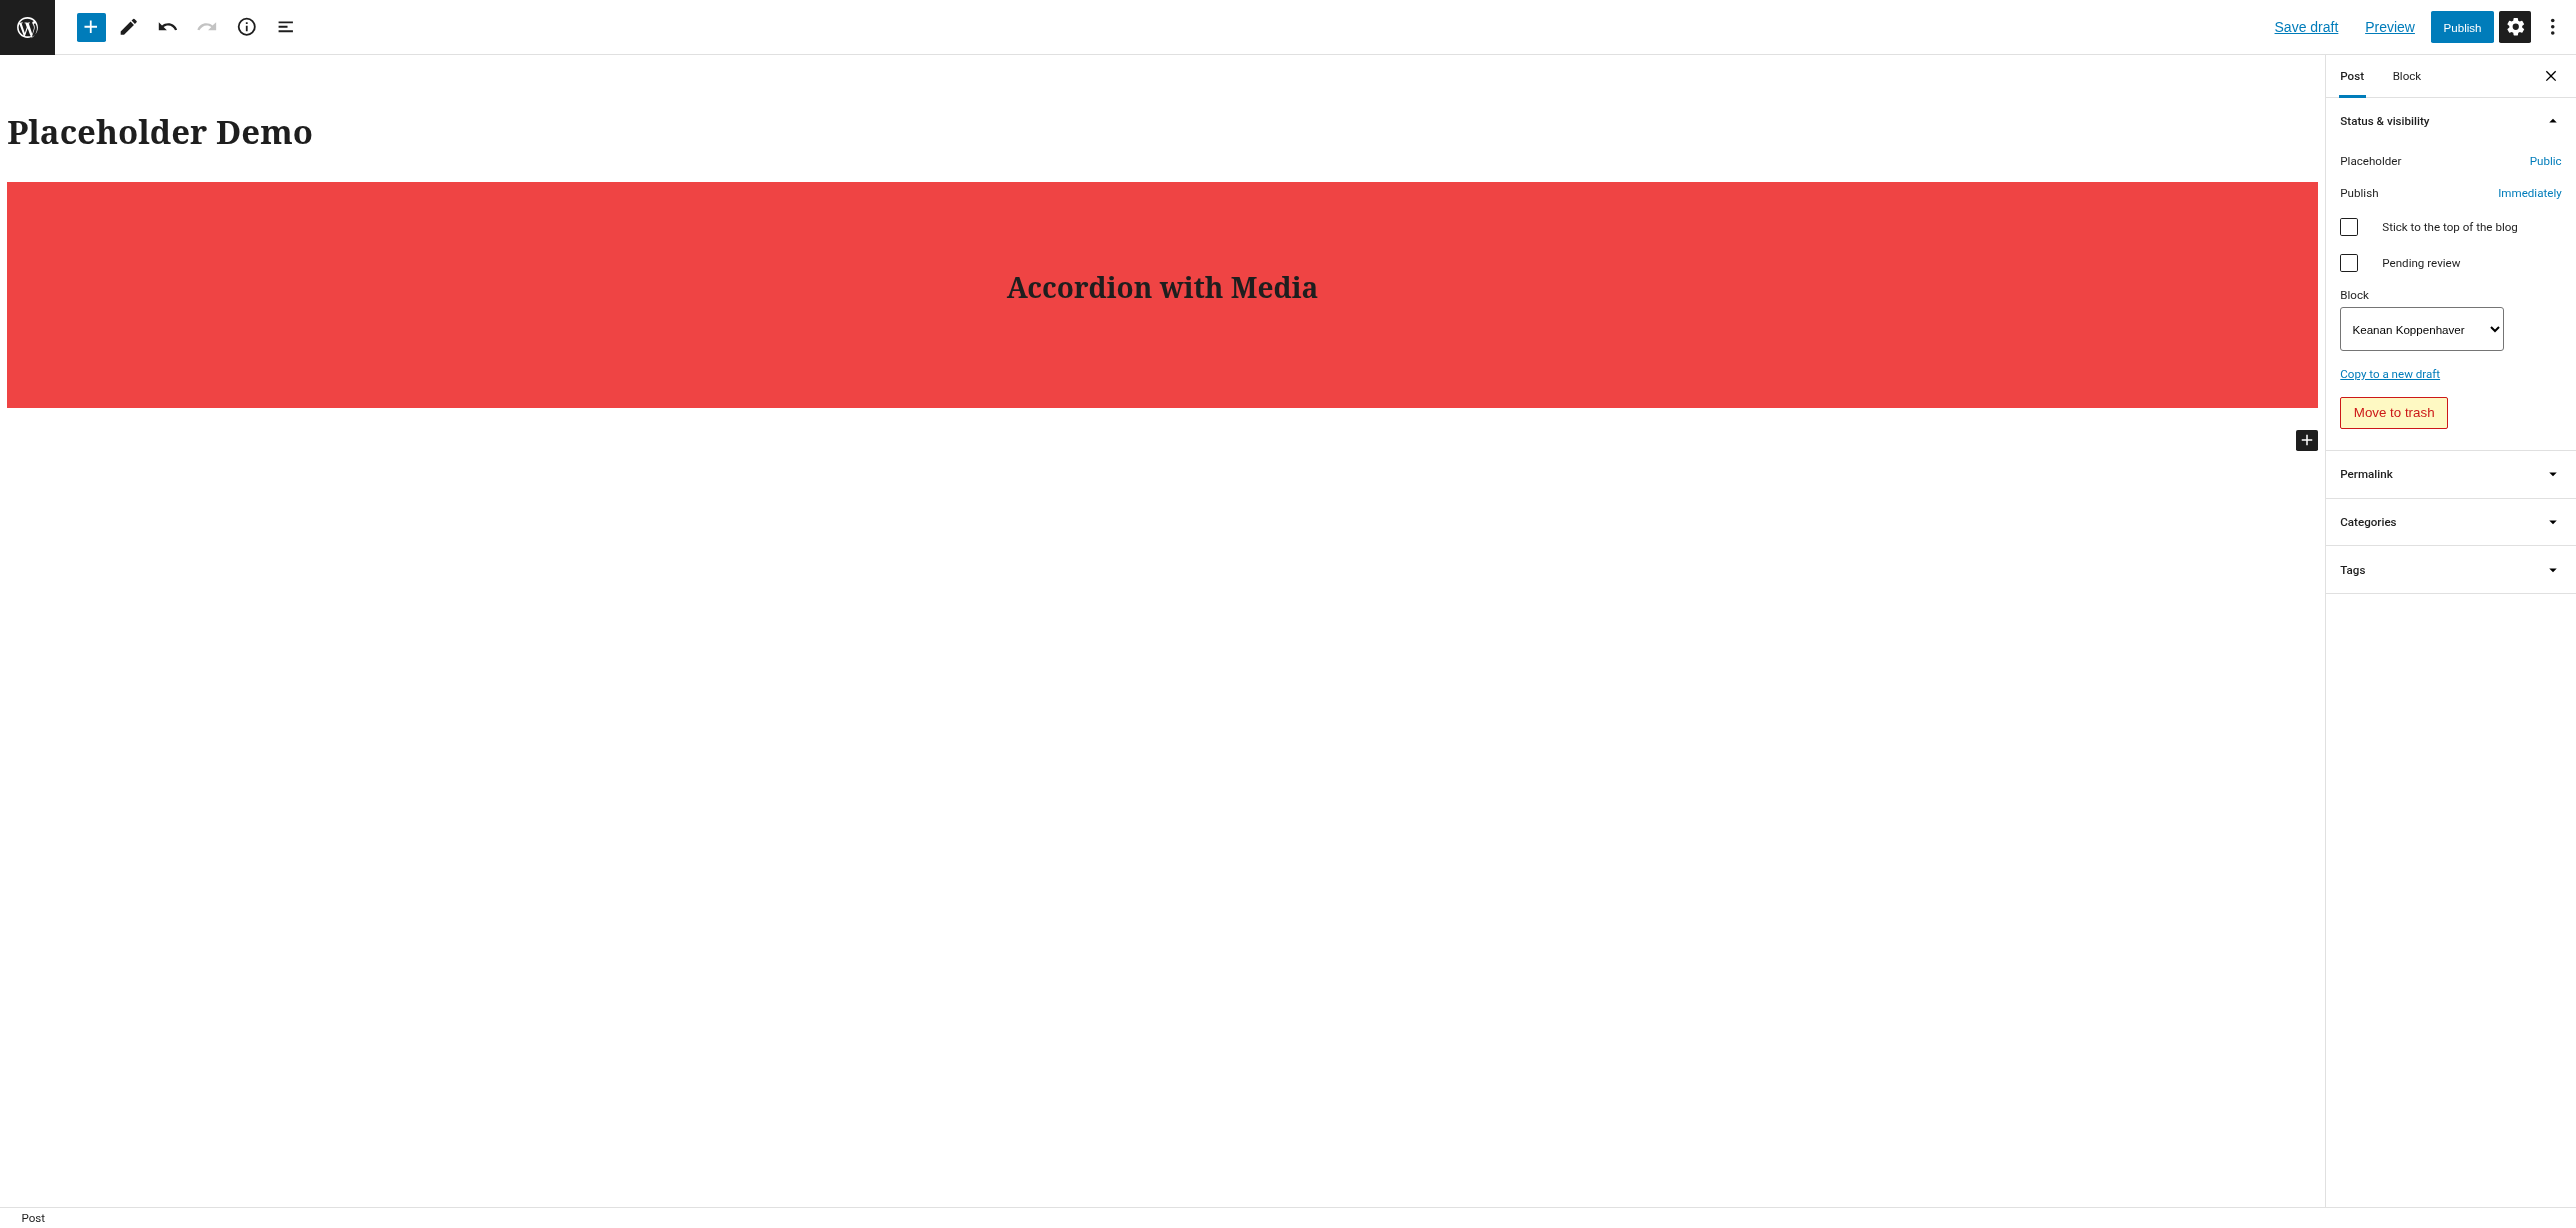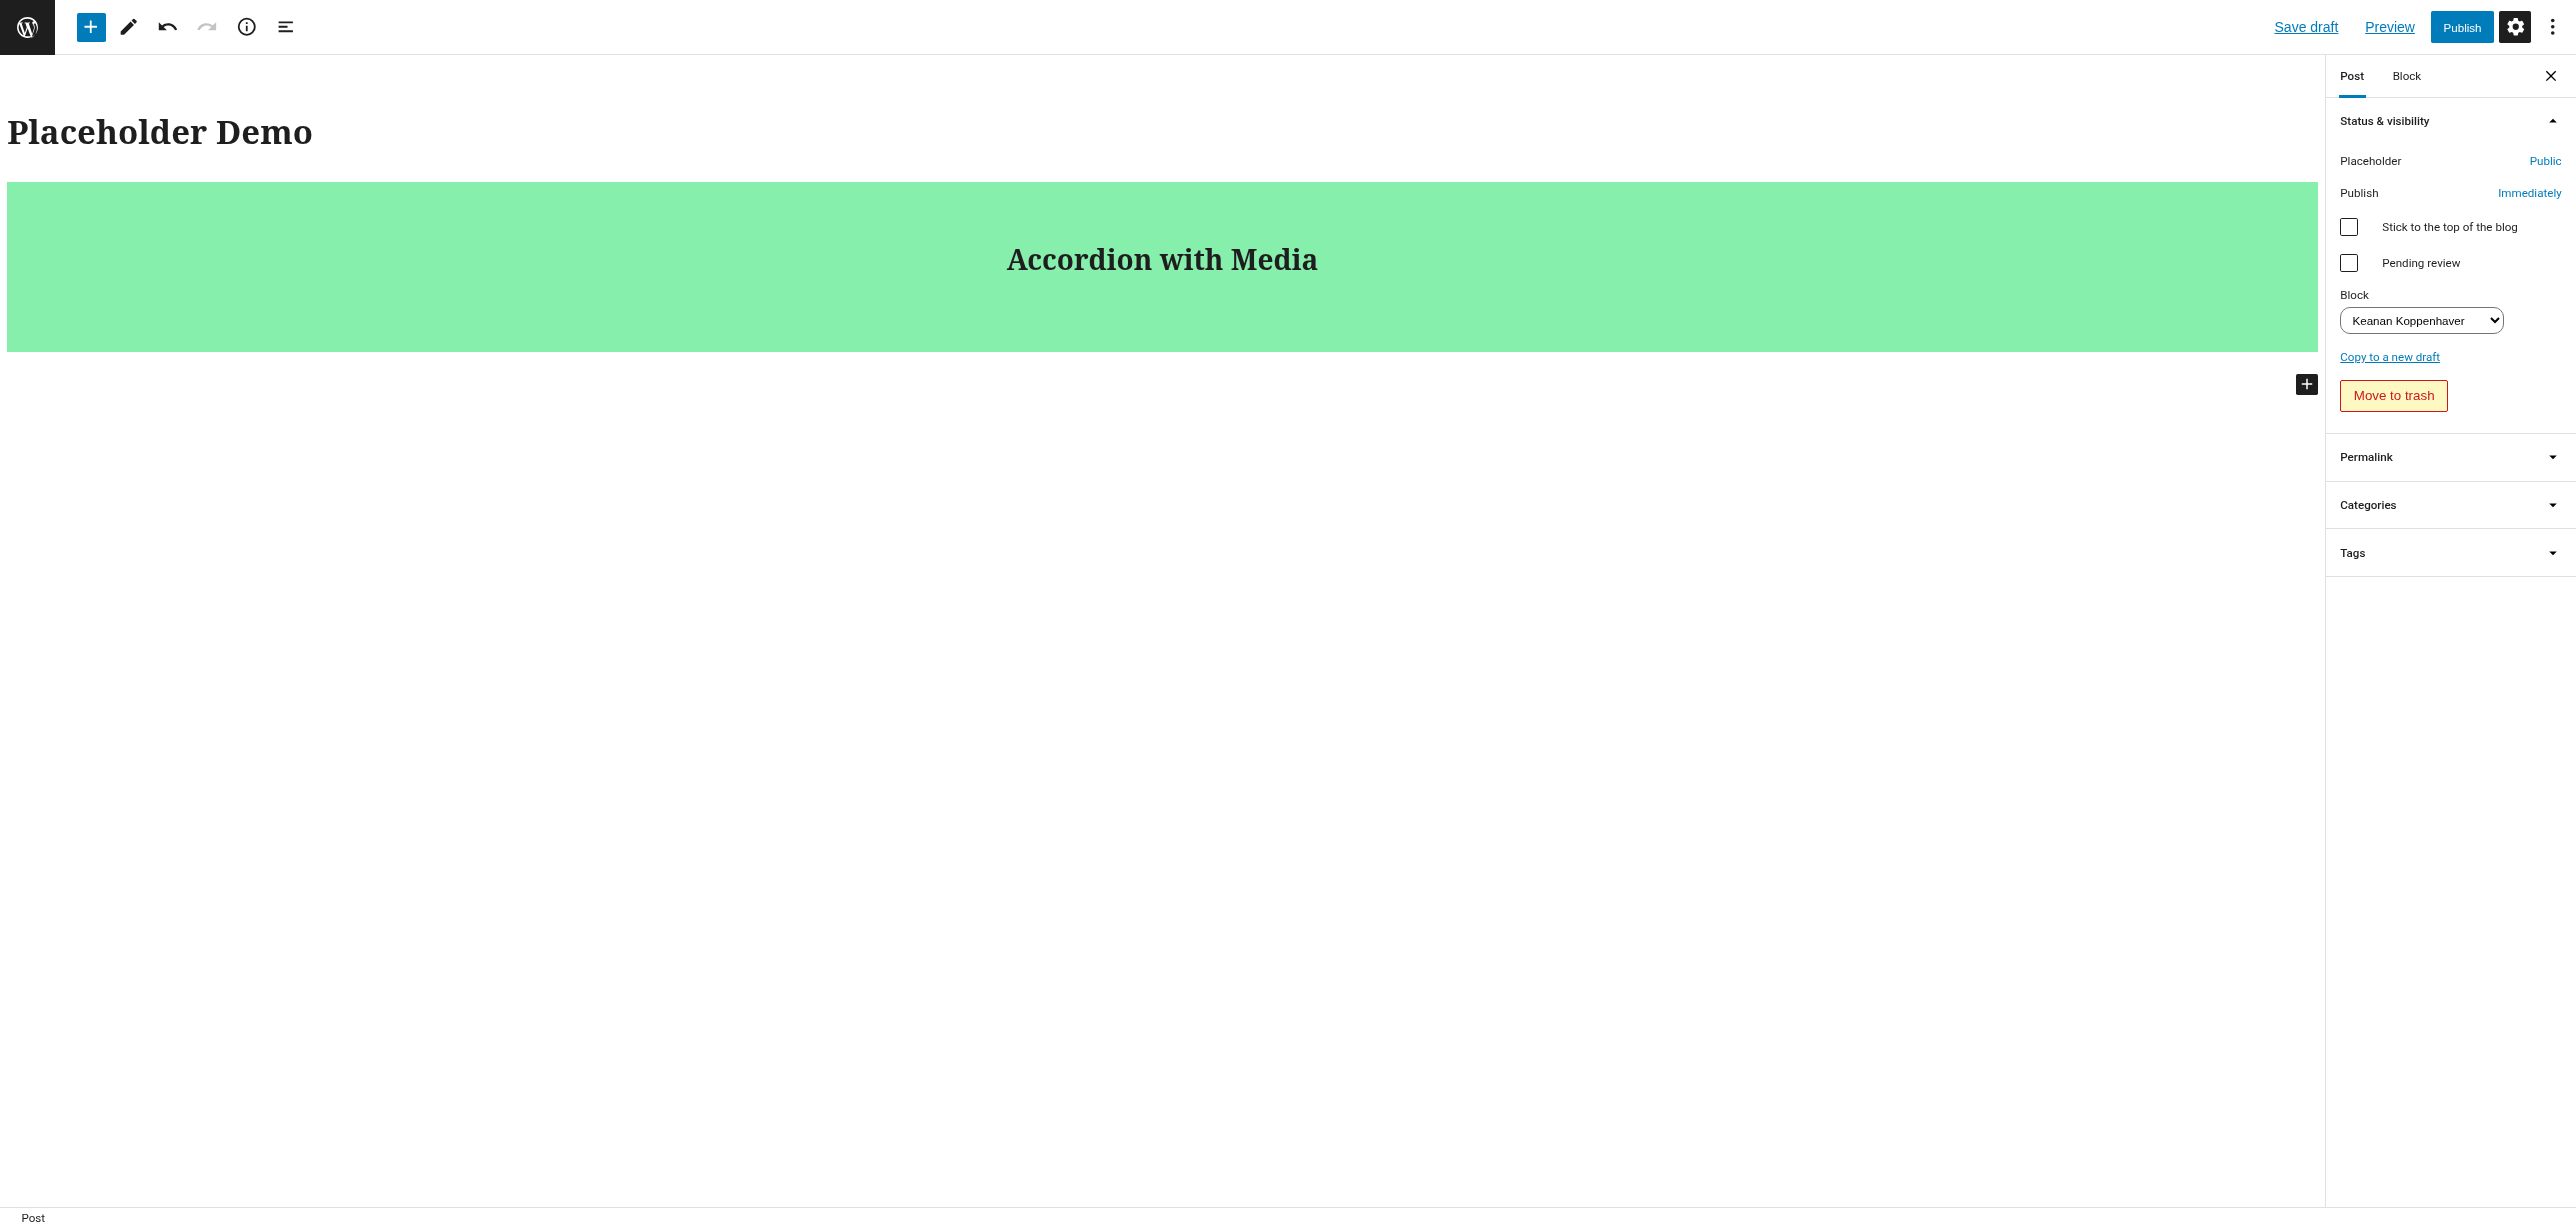--- a/index.html
+++ b/index.html
@@ -123,22 +123,22 @@
   .editor-canvas {
     padding: 54px 7.2px 0 7.2px;
   }
   .post-title {
     font-family: "Noto Serif", Georgia, "Times New Roman", serif;
     font-size: 33px;
     font-weight: 700;
     margin-bottom: 28px;
   }
   .placeholder-block {
-    background: #86efac;
-    padding: 58px 18px;
+    background: #ef4444;
+    padding: 86px 18px;
     text-align: center;
   }
   .placeholder-block h2 {
     font-family: "Noto Serif", Georgia, "Times New Roman", serif;
     font-size: 28px;
     font-weight: 700;
     margin-bottom: 16px;
   }
   .placeholder-block p {
     font-family: "Noto Serif", Georgia, "Times New Roman", serif;
@@ -229,23 +229,23 @@
   .check-row input[type=checkbox] {
     width: 18px;
     height: 18px;
     border: 1.3px solid #1e1e1e;
     border-radius: 1.8px;
     appearance: none;
     cursor: pointer;
   }
   .author-label { display:block; margin: 7.2px 0 5.4px 0; }
   .author-select {
-    height: 27px;
+    height: 44px;
     border: 0.9px solid #757575;
-    border-radius: 10px;
+    border-radius: 3px;
     padding: 0 21.5px 0 7.2px;
     background: #fff;
     font-size: 11.6px;
   }
   .copy-link {
     display: inline-block;
     color: #007cba;
     text-decoration: underline;
     margin: 16px 0;
     cursor: pointer;

